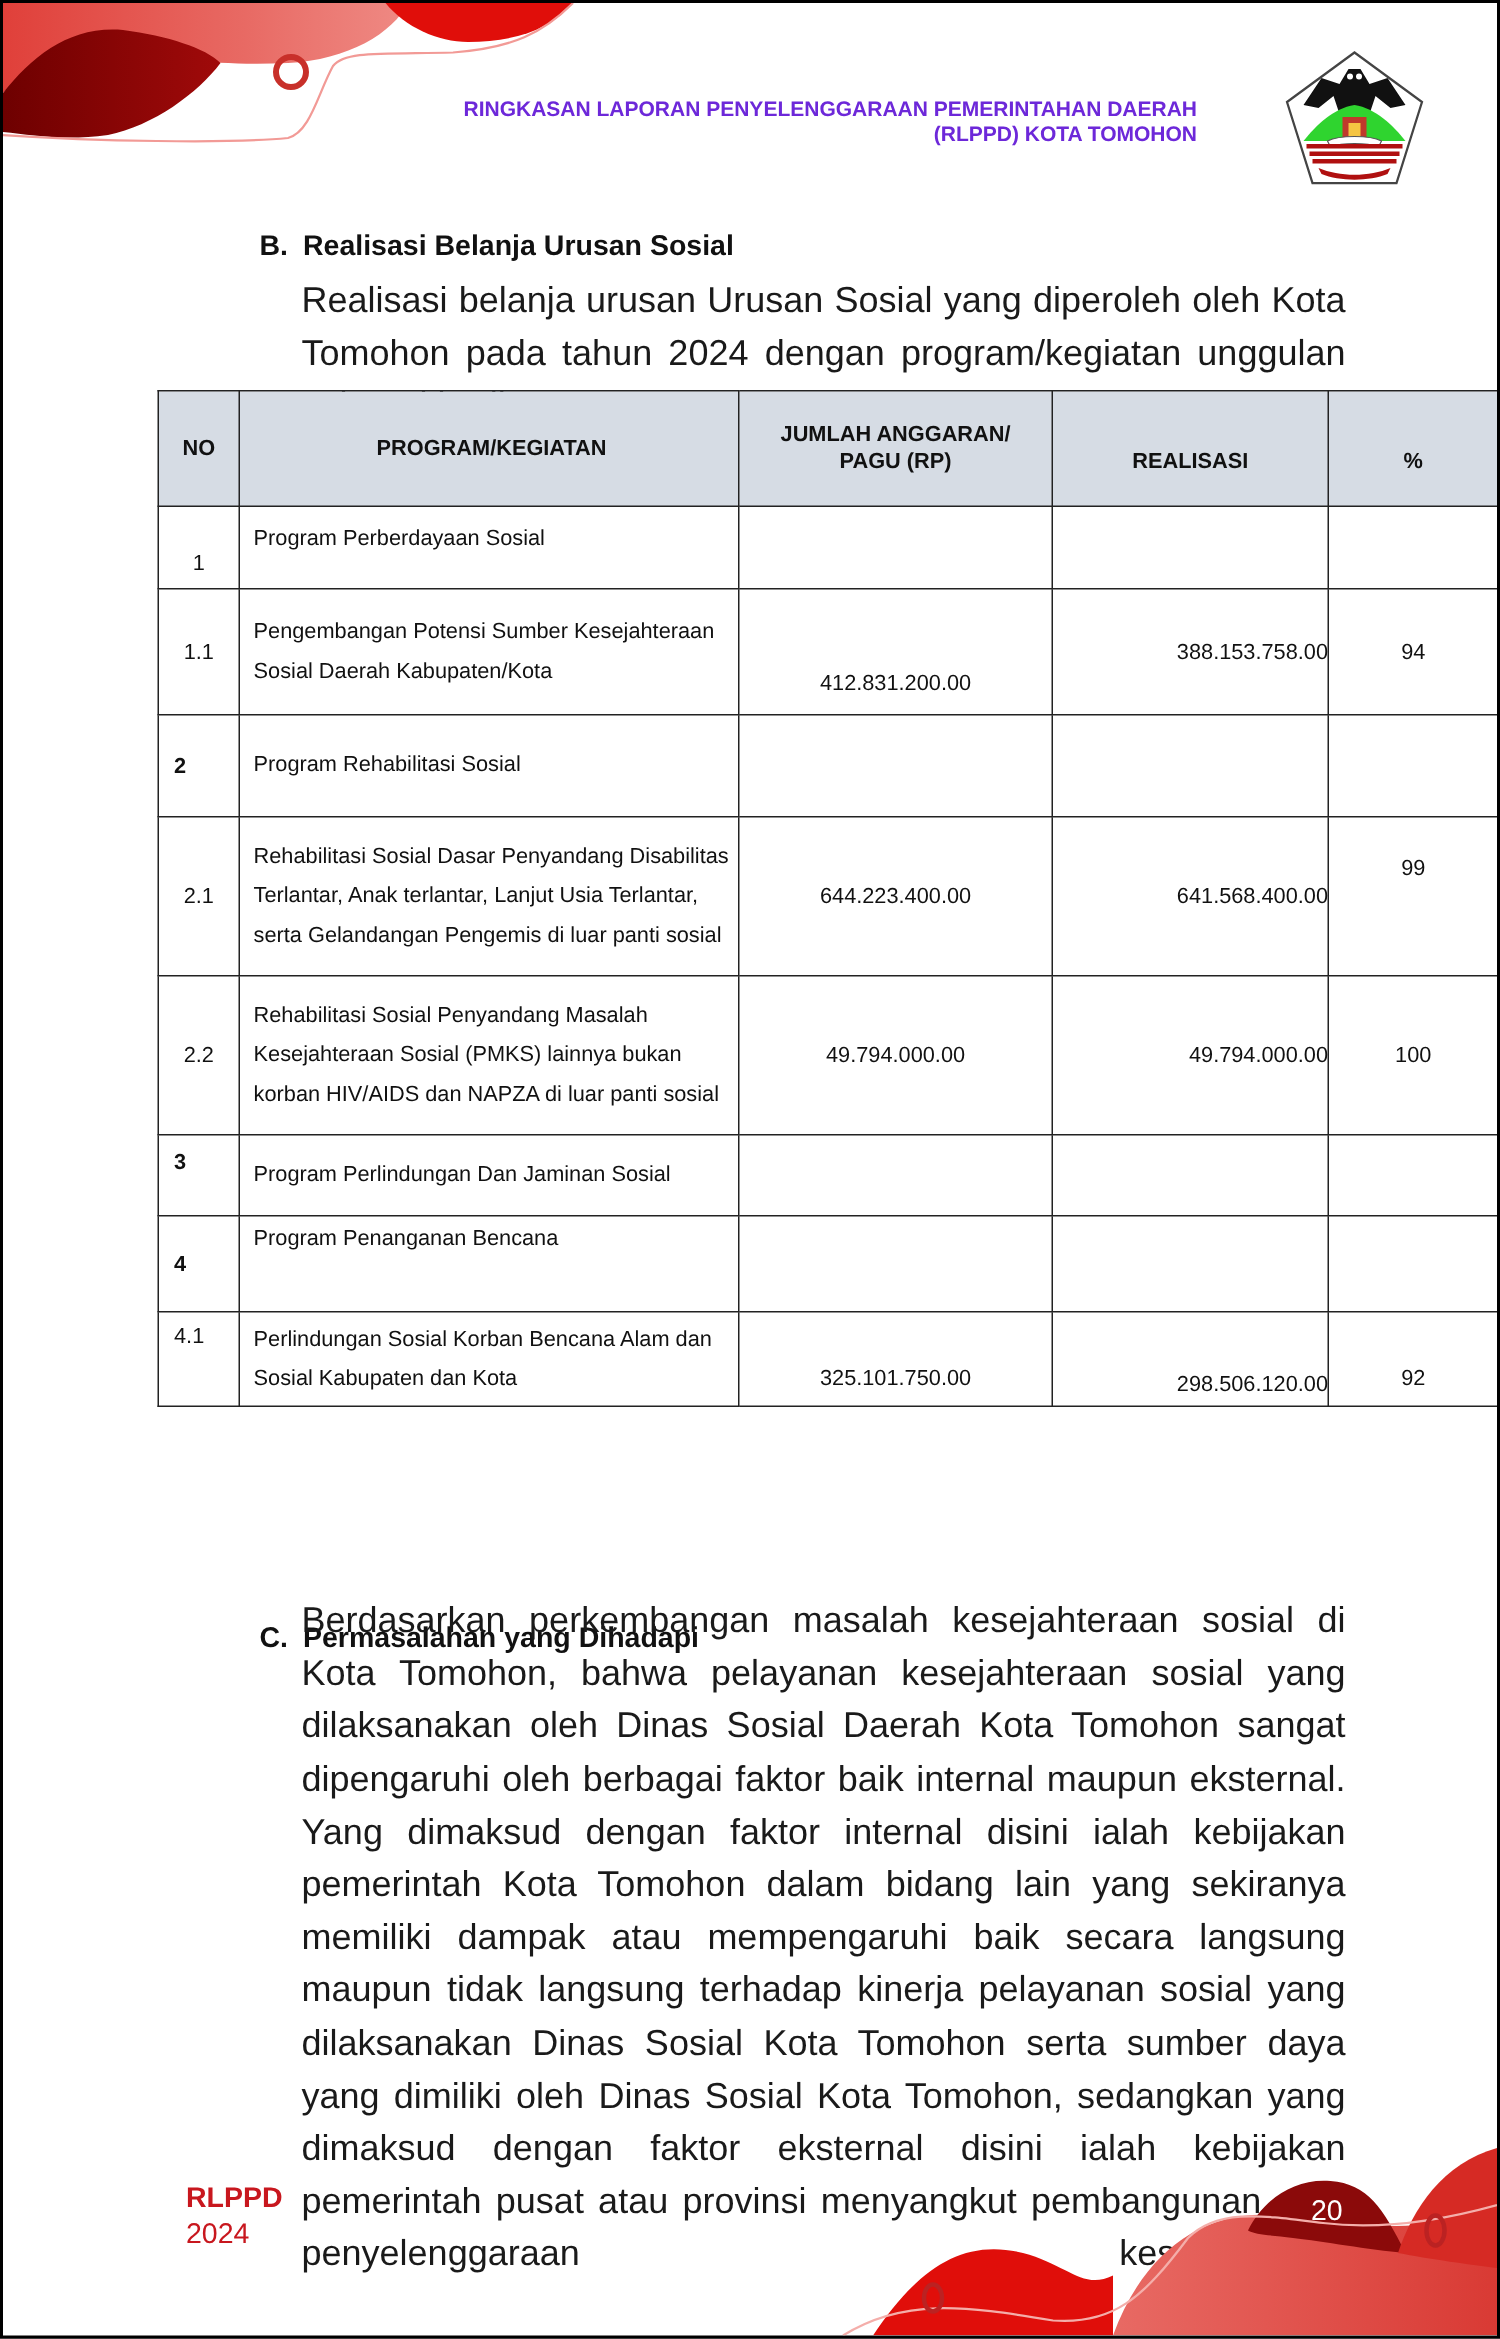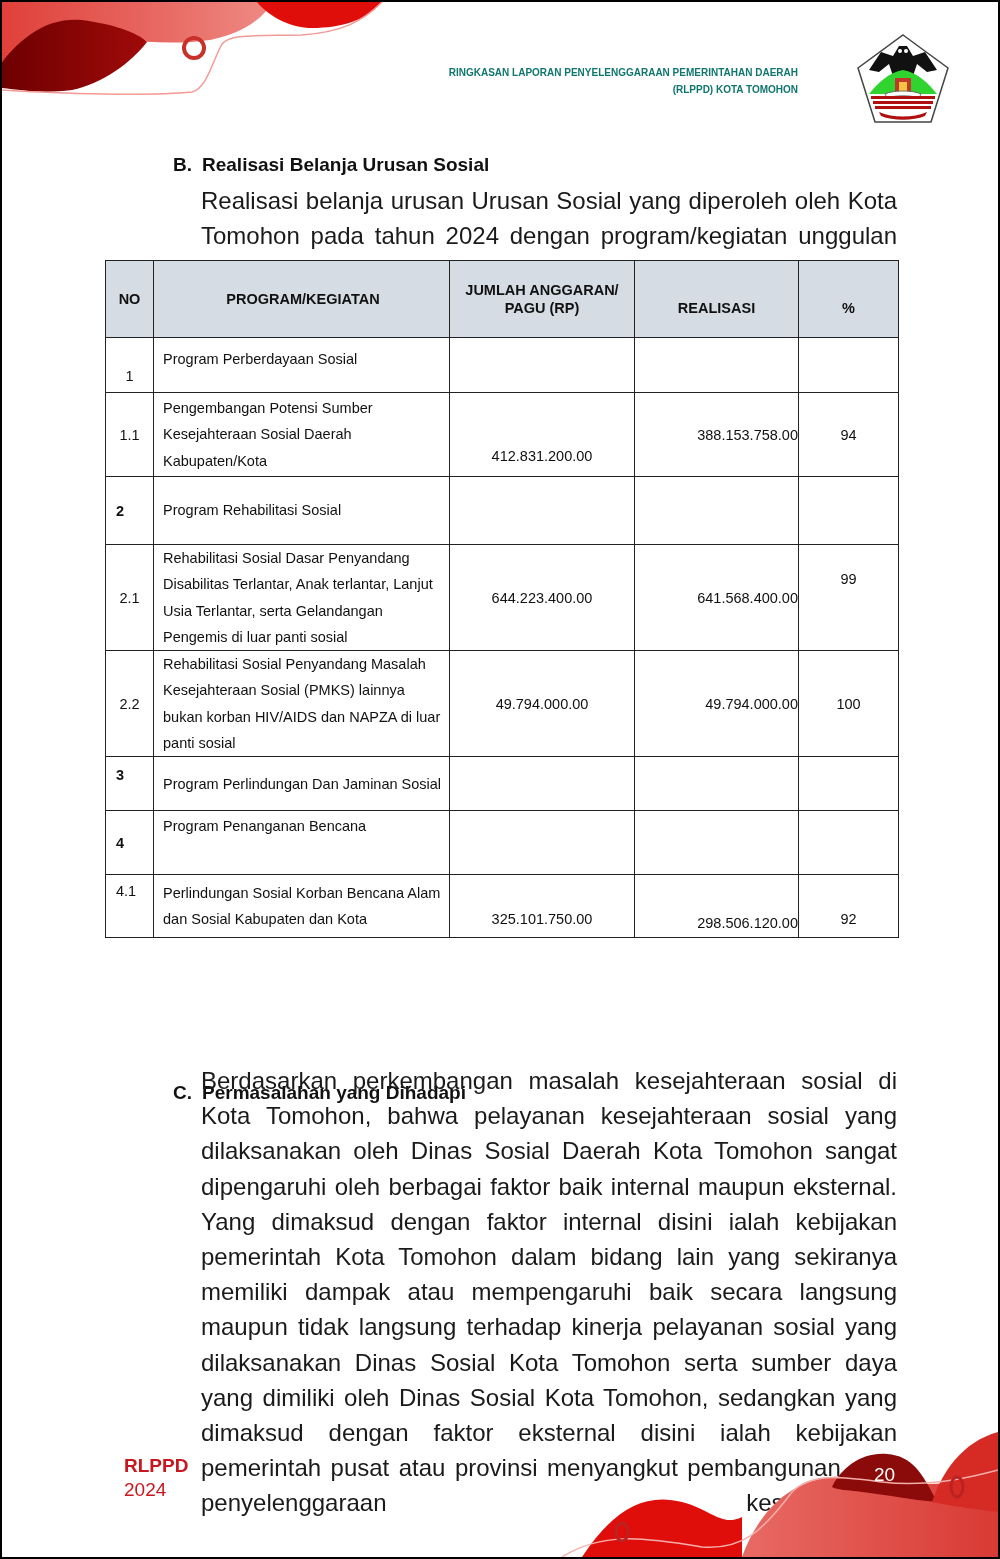--- a/index.html
+++ b/index.html
@@ -8,36 +8,36 @@
   .page {
     position: absolute; left: 2px; top: 2px; width: 996px; height: 1555px;
     background: #fff; overflow: hidden;
   }
   .deco { position: absolute; }
   .deco-top { left: 0; top: 0; }
   .deco-bottom { left: 0; top: 0; }
 
   .header-title {
     position: absolute; right: 200px; top: 62px; text-align: right;
-    color: #0f766e; font-weight: bold; font-size: 10px; line-height: 17px;
+    color: #6d28d9; font-weight: bold; font-size: 14px; line-height: 17px;
   }
   .logo { position: absolute; left: 853px; top: 30px; width: 96px; height: 94px; }
 
   .section-heading {
     position: absolute; left: 171px; font-size: 19px; font-weight: bold; color: #111;
   }
   .section-heading .letter { display: inline-block; width: 29px; }
   .para {
     position: absolute; left: 199px; width: 696px; font-size: 24px; color: #1a1a1a;
     line-height: 35.2px; text-align: justify; text-align-last: left;
   }
   .para.last-justify { text-align-last: justify; }
 
   table.data {
-    position: absolute; left: 103px; top: 258px; width: 794px;
+    position: absolute; left: 103px; top: 258px; width: 894px;
     border-collapse: collapse; font-size: 14.5px; color: #111;
   }
   table.data td, table.data th { border: 1.5px solid #222; }
   table.data th {
     background: #d6dce4; font-weight: bold; font-size: 14.5px; height: 77px;
     text-align: center; vertical-align: middle;
   }
   table.data td { vertical-align: middle; }
   .c-no { width: 48px; text-align: center; }
   .c-prog { width: 296px; padding: 0 6px 0 9px; line-height: 26.3px; text-align: left; }

